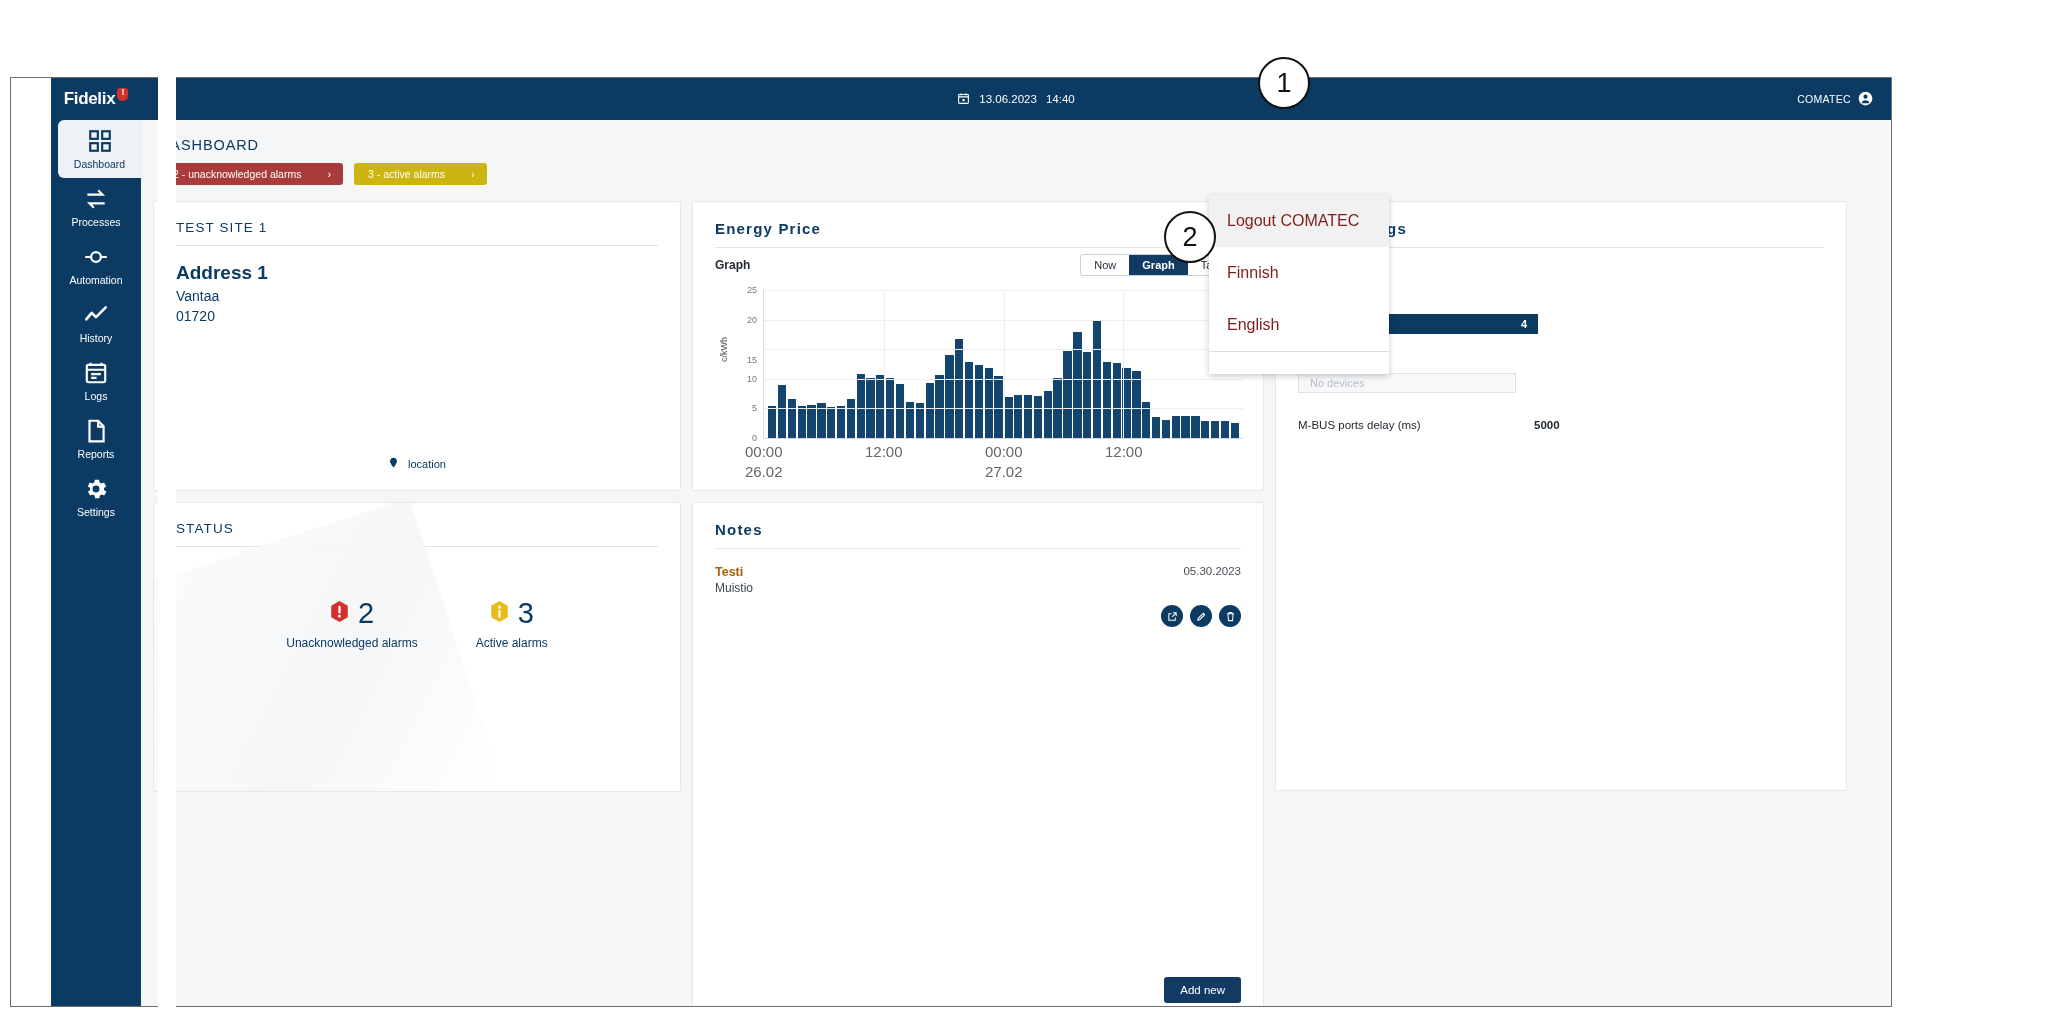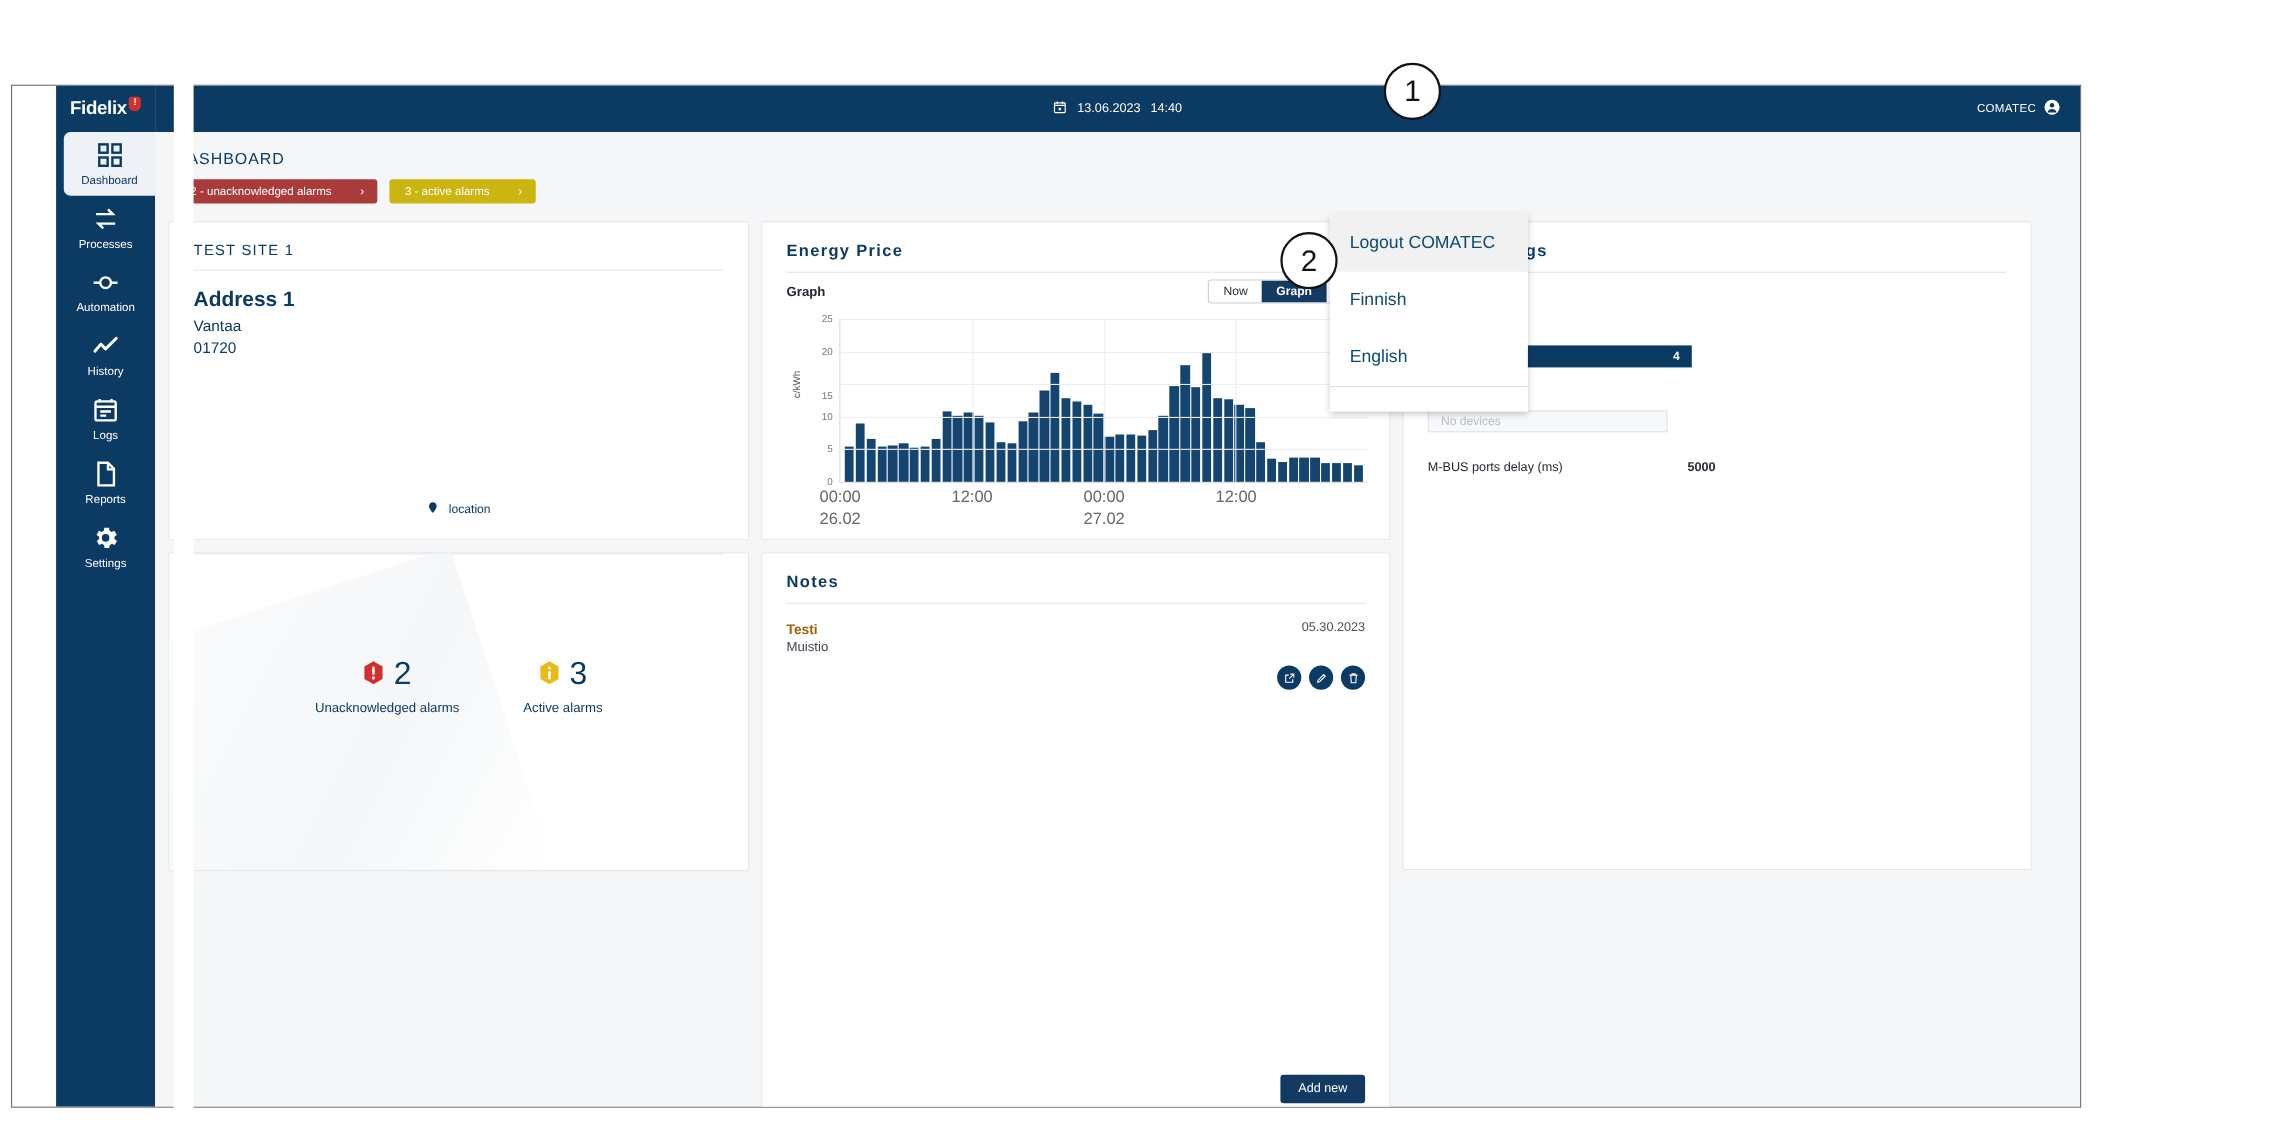--- a/index.html
+++ b/index.html
@@ -70,21 +70,21 @@
     opacity:.85;}
   .status-row{position:absolute;left:0;right:0;top:96px;display:flex;justify-content:center;gap:58px;}
   .stat{display:flex;flex-direction:column;align-items:center;}
   .stat-top{display:flex;align-items:center;gap:9px;}
   .hexico{width:19px;height:21px;}
   .stat-num{color:#0b3a63;font-size:29px;font-weight:300;line-height:1;}
   .stat-lbl{color:#0b3a63;font-size:12px;margin-top:8px;}
 
   
   .energy-card{height:290px;position:relative;}
-  .toggle{position:absolute;right:4px;top:52px;display:flex;border:1px solid #c9ced6;border-radius:3px;
+  .toggle{position:absolute;right:22px;top:52px;display:flex;border:1px solid #c9ced6;border-radius:3px;
           overflow:hidden;background:#fff;margin-left:48px;}
   .toggle div{padding:4px 13px;font-size:11px;color:#1d2733;cursor:pointer;}
   .toggle div.on{background:#123a63;color:#fff;font-weight:bold;}
   .graph-lbl{position:absolute;left:22px;top:56px;font-size:12px;font-weight:bold;color:#232a33;}
 
   .chartwrap{position:absolute;left:20px;right:20px;top:88px;height:190px;}
   .axis-y-title{position:absolute;left:6px;top:72px;transform:rotate(-90deg);transform-origin:left top;
                 font-size:9px;color:#555;white-space:nowrap;}
   .ytick{position:absolute;font-size:9px;color:#777;right:0;transform:translateY(-50%);}
   .ylabels{position:absolute;left:18px;top:0;width:26px;height:148px;}
@@ -124,21 +124,21 @@
          display:flex;align-items:center;padding:0 11px;width:218px;box-sizing:border-box;
          margin-bottom:26px;}
   .mbus{display:flex;font-size:11.5px;color:#232a33;}
   .mbus .k{width:236px;}
   .mbus .v{font-weight:bold;}
 
   
   .dropdown{position:absolute;left:1198px;top:117px;width:180px;background:#fff;
             box-shadow:0 2px 6px rgba(0,0,0,.22);z-index:40;}
   .dd-item{padding:0 18px;height:52px;display:flex;align-items:center;font-size:16px;
-           color:#0c4a6e;cursor:pointer;}
+           color:#7f1d1d;cursor:pointer;}
   .dd-item.hl{background:#f1f1f1;}
   .dd-sep{height:1px;background:#dcdcdc;}
   .dd-tail{height:22px;background:#fff;}
 
   .callout{position:absolute;border:2px solid #111;border-radius:50%;background:#fff;
            display:flex;align-items:center;justify-content:center;font-size:27px;color:#111;
            z-index:60;font-family:"Liberation Sans",sans-serif;}
 
   .whiteband{position:absolute;left:158px;top:0;width:18px;height:1021px;background:#fff;z-index:50;}
 </style>
@@ -281,20 +281,21 @@
               <span>
                 <svg class="pin" viewBox="0 0 24 24" fill="#0b3a63">
                   <path d="M12 1.5C7.8 1.5 4.5 4.8 4.5 9c0 5.6 7.5 13.5 7.5 13.5S19.5 14.6 19.5 9c0-4.2-3.3-7.5-7.5-7.5z"></path>
                     </svg>
               </span>
               <span>location</span>
             </div>
           </div>
 
           <div class="card status-card">
+            <div class="card-h thin">STATUS</div>
             <div class="card-rule"></div>
             <div class="status-deco"></div>
             <div class="status-row">
               <div class="stat">
                 <div class="stat-top">
                   <span>
                     <svg class="hexico" viewBox="0 0 20 22" fill="#d32f2f">
                       <path d="M10 0l8.7 5v12L10 22 1.3 17V5z"></path>
                       <rect x="8.8" y="5" width="2.4" height="8" fill="#fff" rx="1"></rect>
                       <circle cx="10" cy="16" r="1.5" fill="#fff"></circle>

